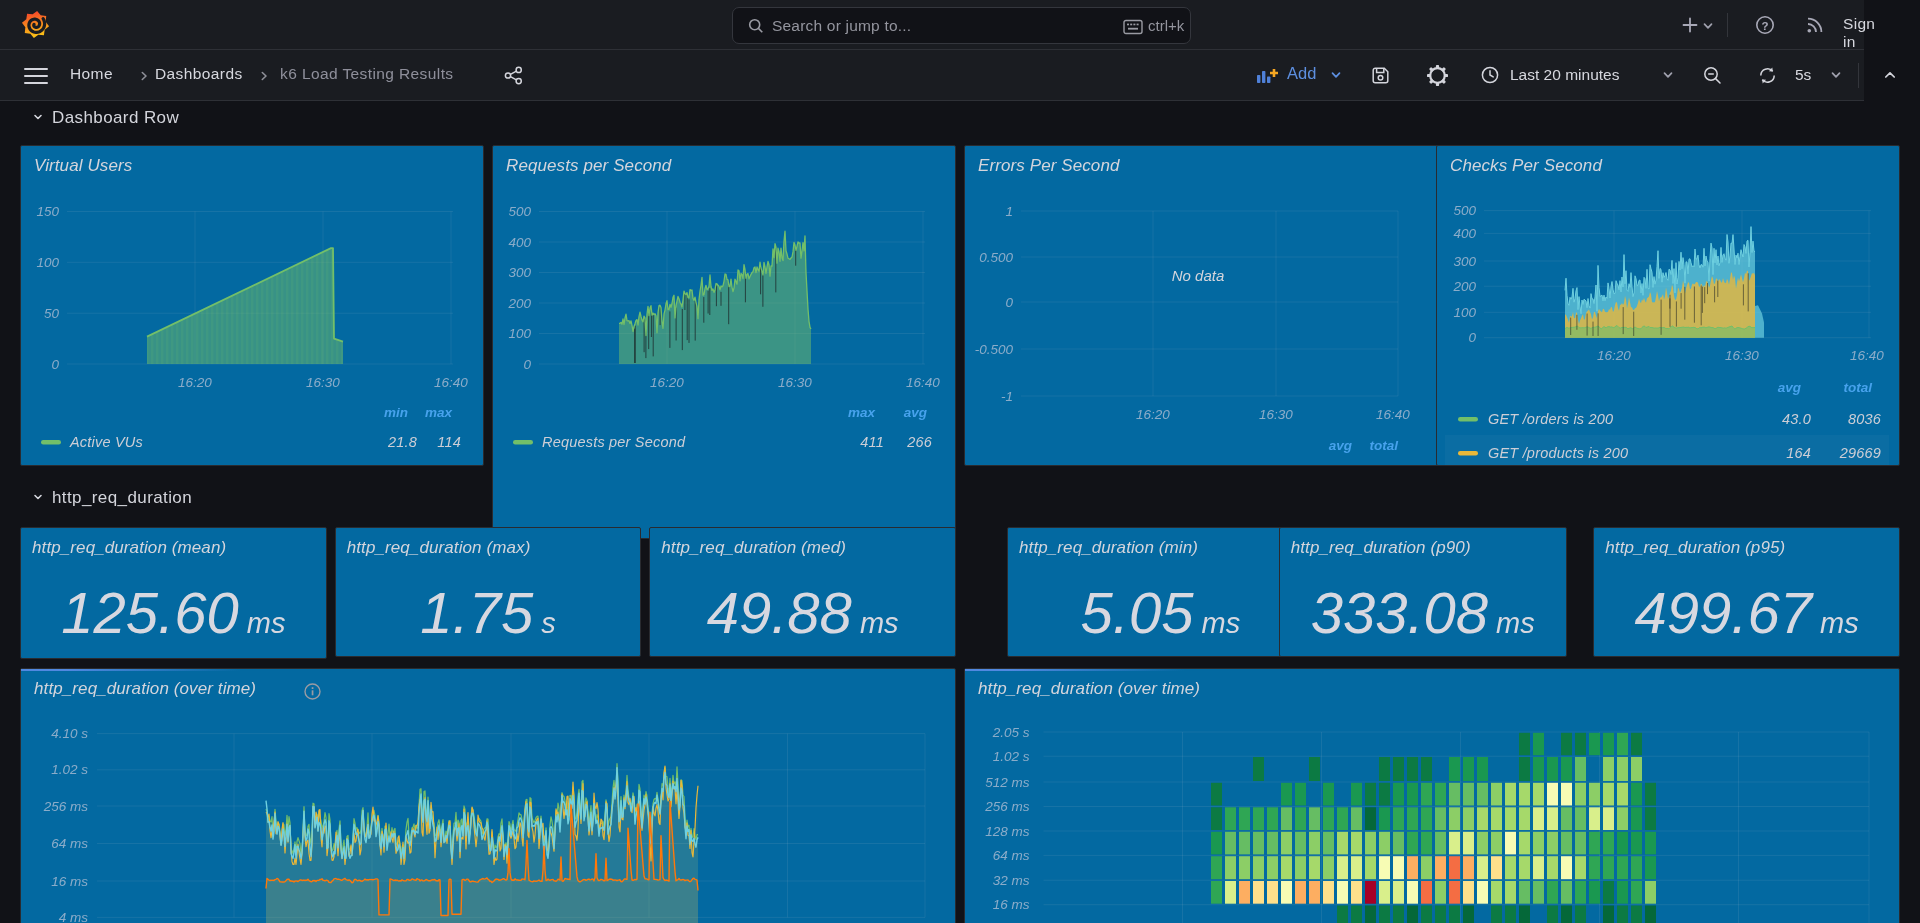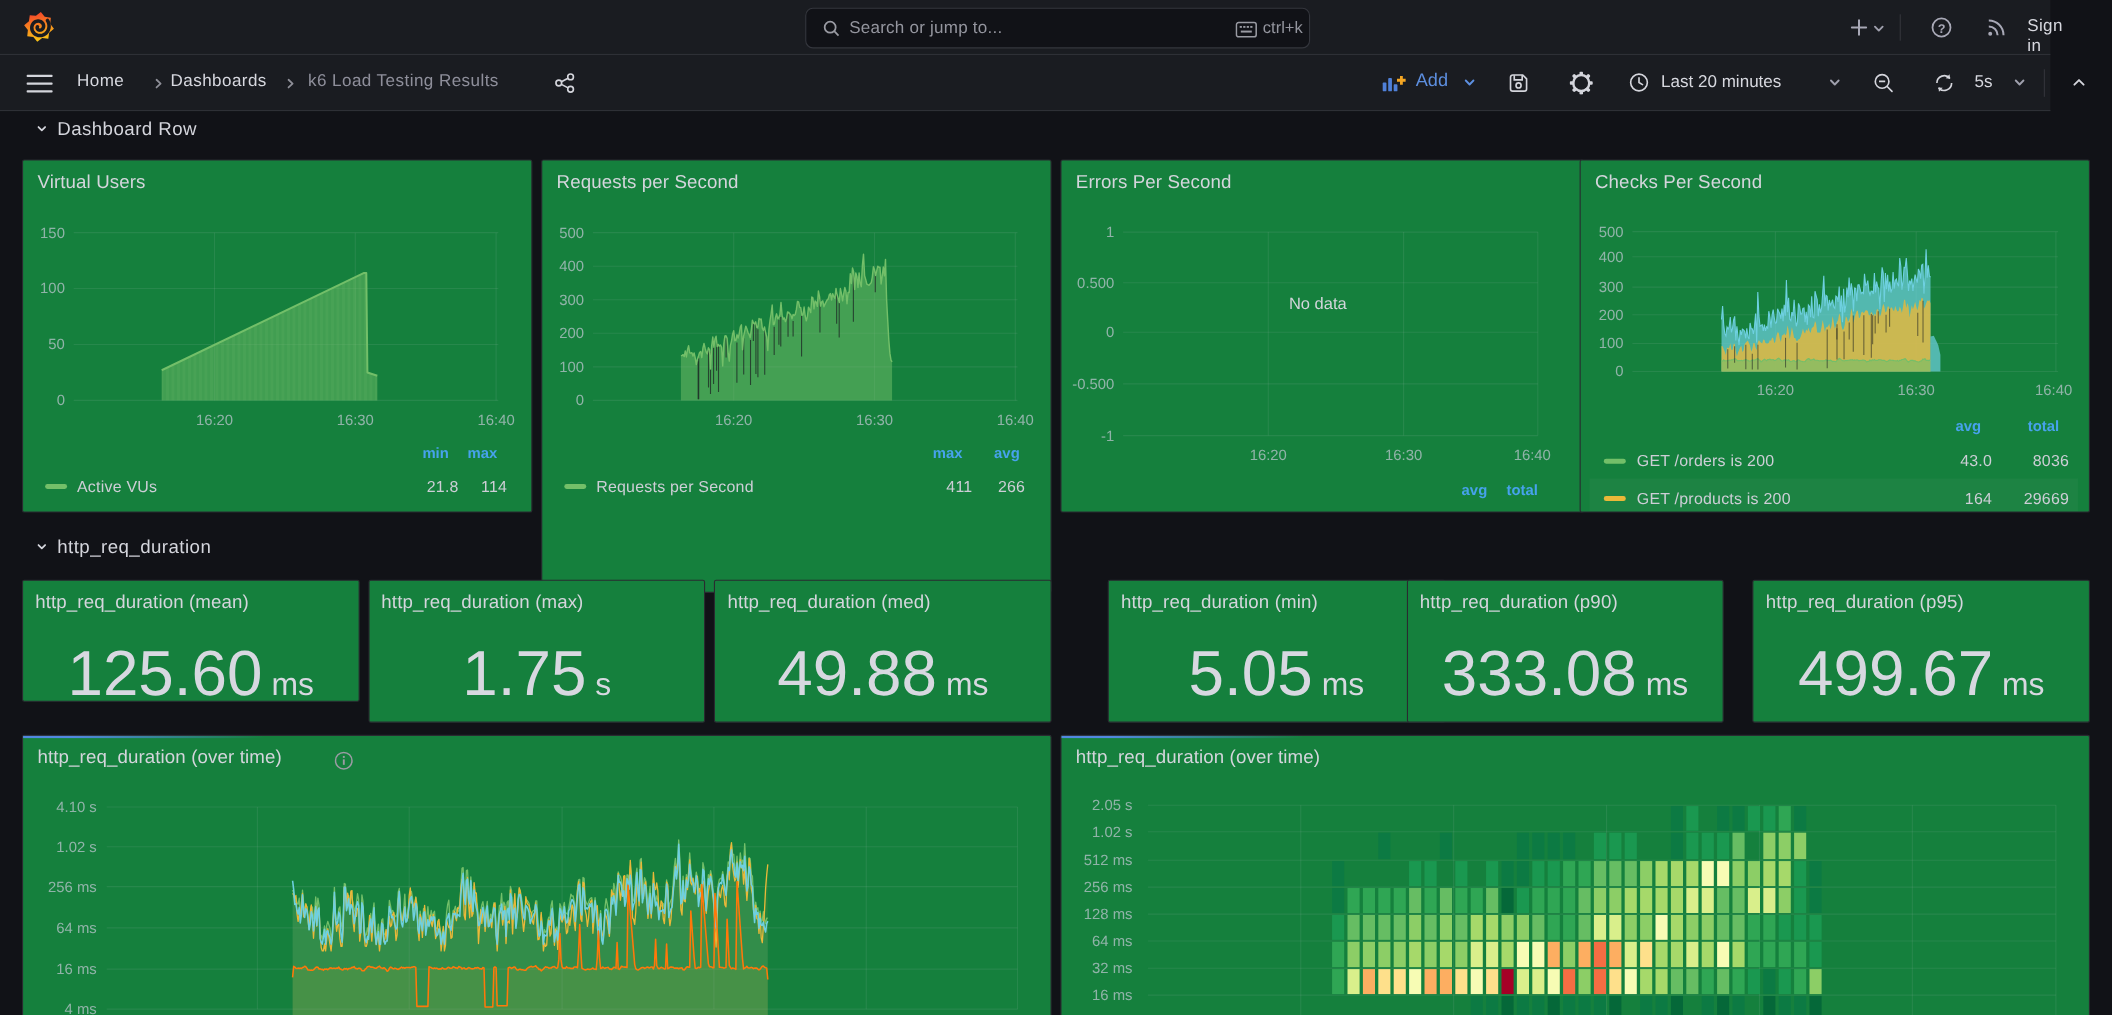--- a/index.html
+++ b/index.html
@@ -1,22 +1,22 @@
 <!DOCTYPE html>
 <html><head><meta charset="utf-8">
 <style>
 * { margin:0; padding:0; box-sizing:border-box; }
 html,body { width:1920px; height:923px; overflow:hidden; background:#111217;
   font-family:"Liberation Sans",sans-serif; }
 .bar { position:absolute; left:0; width:1864px; background:#1a1c21;
   border-bottom:1px solid #2e3036; }
 #bar1 { top:0; height:50px; }
 #bar2 { top:50px; height:51px; }
-.panel { position:absolute; background:#15803d; border:1px solid #292b30;
-  border-radius:2px; }
+.panel { position:absolute; background:#0369a1; border:1px solid #292b30;
+  border-radius:2px;font-style:italic; }
 .ptitle { position:absolute; left:13px; top:10px; font-size:17px; font-weight:500; letter-spacing:0.4px;
   color:#d4d5dc; letter-spacing:0.1px; white-space:nowrap; }
 .sechead { position:absolute; color:#d4d5dc; font-size:17px; font-weight:500; letter-spacing:0.4px; }
 svg { position:absolute; left:0; top:0; }
 .statval { position:absolute; left:0; right:0; text-align:center; color:#d7d8e0;
   font-weight:400; white-space:nowrap; }
 </style></head>
 <body>
 <div class="bar" id="bar1">
     <svg width="29" height="31" viewBox="0 0 28 30" style="left:21px;top:9px;">
@@ -332,21 +332,21 @@
 <rect x="21" y="271" width="20" height="4.5" rx="2.2" fill="#73bf69"></rect>
 <text x="51" y="278" font-size="14.5" letter-spacing="0.2" fill="#cdced6">GET /orders is 200</text>
 <text x="374" y="278" text-anchor="end" font-size="14.5" letter-spacing="0.2" fill="#cdced6">43.0</text>
 <text x="444" y="278" text-anchor="end" font-size="14.5" letter-spacing="0.2" fill="#cdced6">8036</text>
 <rect x="21" y="305" width="20" height="4.5" rx="2.2" fill="#eab839"></rect>
 <text x="51" y="312" font-size="14.5" letter-spacing="0.2" fill="#cdced6">GET /products is 200</text>
 <text x="374" y="312" text-anchor="end" font-size="14.5" letter-spacing="0.2" fill="#cdced6">164</text>
 <text x="444" y="312" text-anchor="end" font-size="14.5" letter-spacing="0.2" fill="#cdced6">29669</text>
     </svg>
   </div>
-<div class="panel" style="left:20px;top:527px;width:306.7px;height:111px;padding-left:12px;">
+<div class="panel" style="left:20px;top:527px;width:306.7px;height:132px;padding-left:12px;">
 <div class="ptitle" style="left:11px;top:10px;">http_req_duration (mean)</div>
 <div class="statval" style="top:51px;font-size:58px;">125.60<span style="font-size:29px;"> ms</span></div>
   </div>
 <div class="panel" style="left:334.7px;top:527px;width:306.7px;height:130px;">
 <div class="ptitle" style="left:11px;top:10px;">http_req_duration (max)</div>
 <div class="statval" style="top:51px;font-size:58px;">1.75<span style="font-size:29px;"> s</span></div>
   </div>
 <div class="panel" style="left:649.3px;top:527px;width:306.7px;height:130px;">
 <div class="ptitle" style="left:11px;top:10px;">http_req_duration (med)</div>
 <div class="statval" style="top:51px;font-size:58px;">49.88<span style="font-size:29px;"> ms</span></div>

